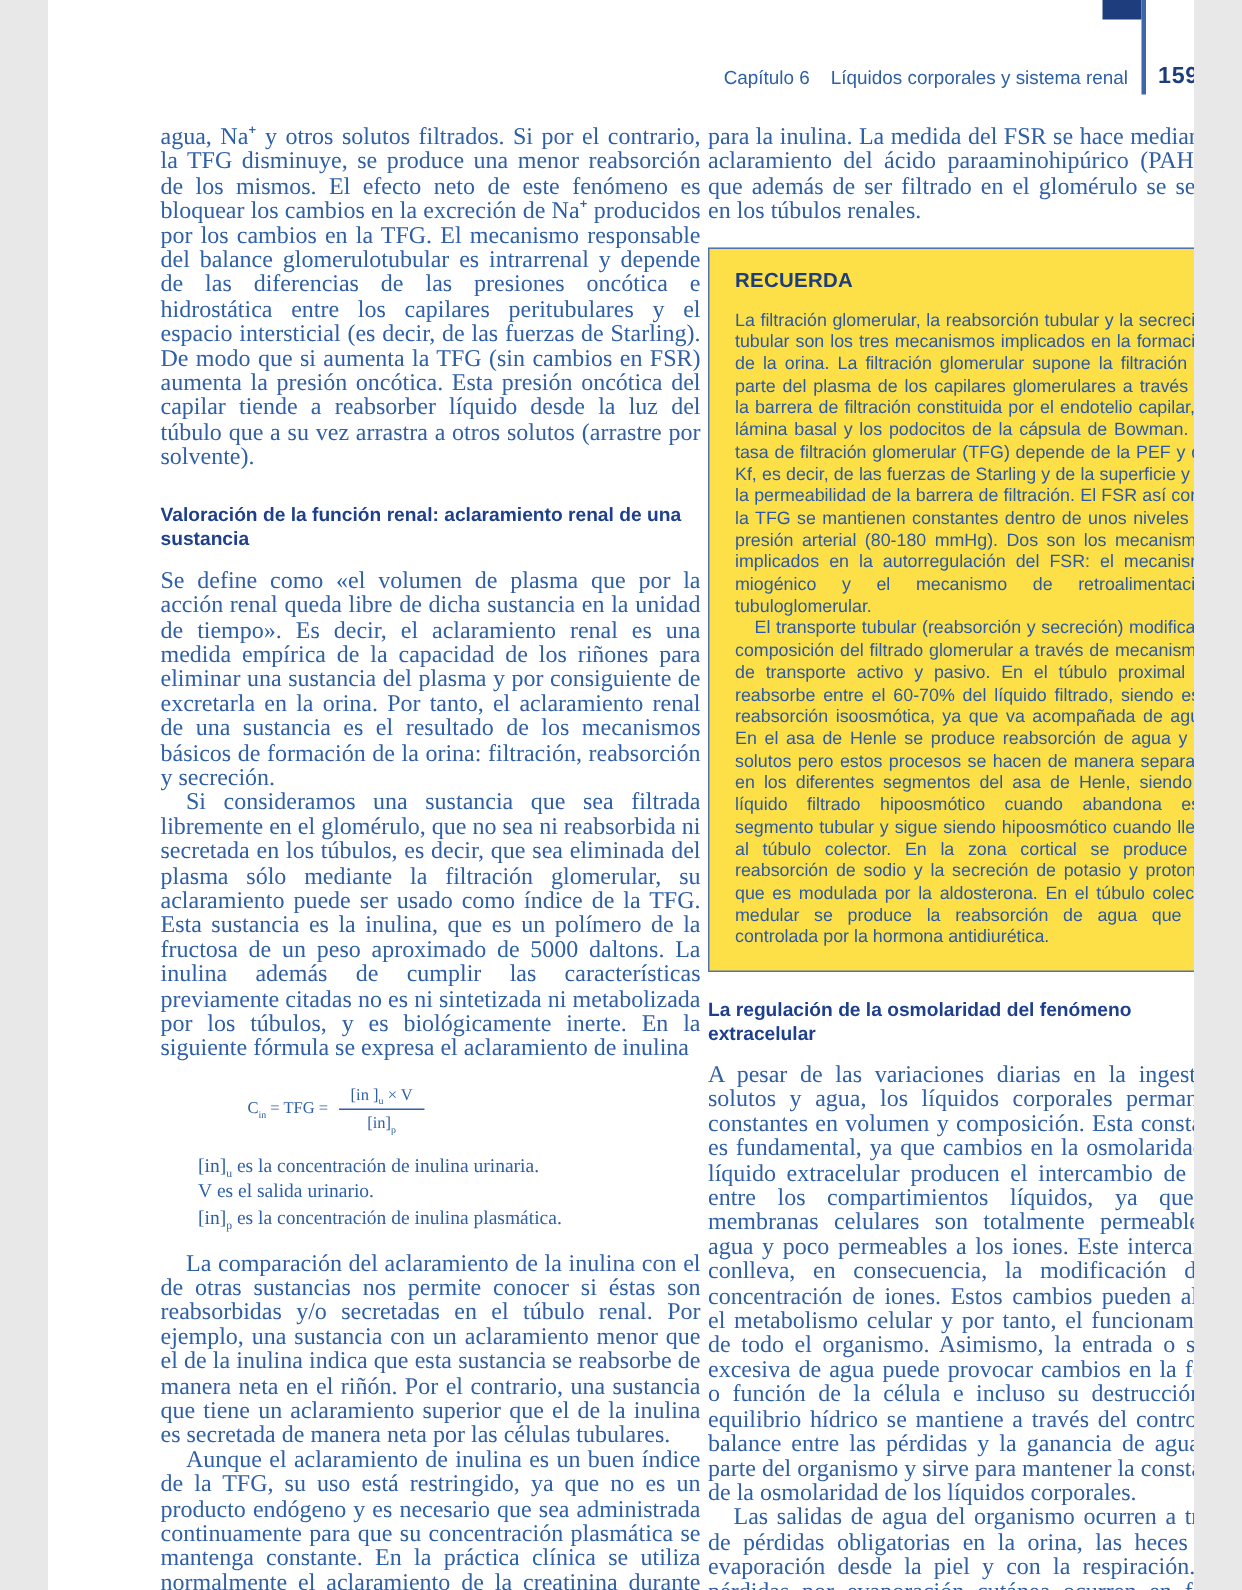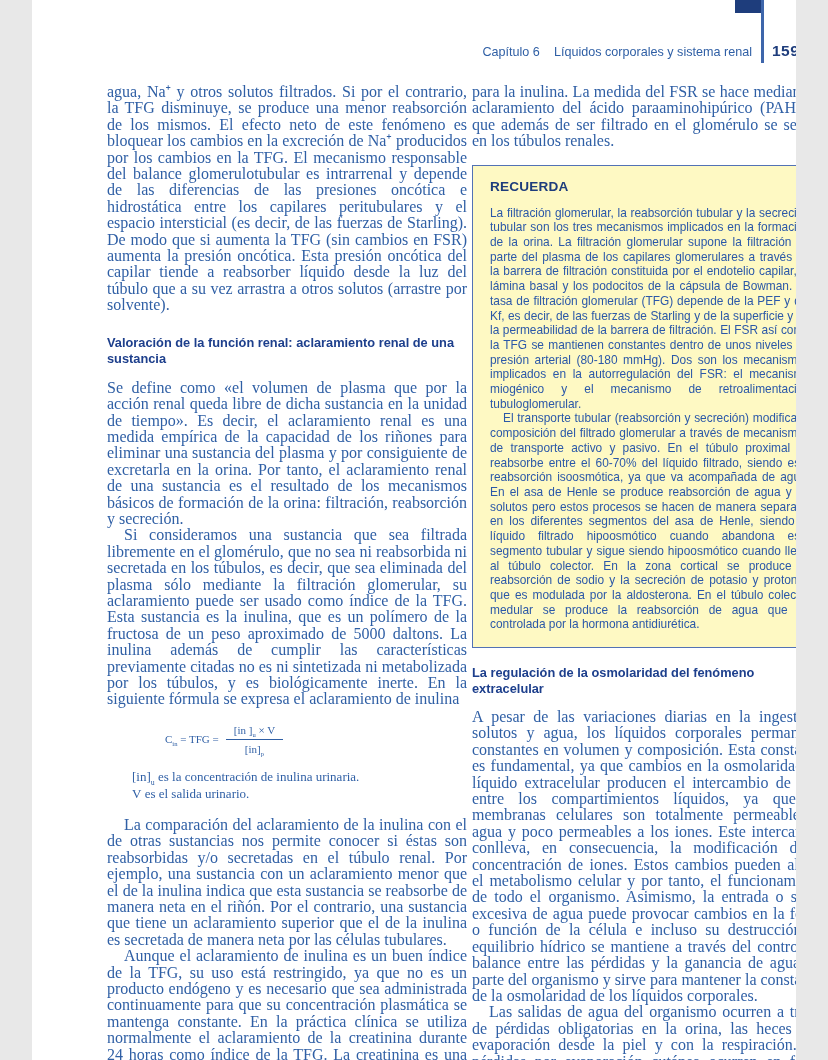--- a/index.html
+++ b/index.html
@@ -44,21 +44,21 @@
   .formula sub, .defs sub { font-size:0.6em; line-height:0; }
   .frac { display:inline-flex; flex-direction:column; text-align:center; margin-left:7px; }
   .frac .num { padding:0 8px 3px; border-bottom:1.2px solid #2f5fa5; }
   .frac .den { padding-top:3px; }
   .defs {
     margin:6px 0 14px 25px; font-size:13px; line-height:17.6px; color:#2f5fa5;
   }
   
   .recuerda {
     margin-top:15px; box-sizing:border-box; width:356px;
-    background:#fef9c3; border:1.6px solid #5272b5;
+    background:#fde047; border:1.6px solid #5272b5;
     padding:13px 17px 15px 17px;
     font-family:"Liberation Sans", sans-serif; color:#2b58a8;
   }
   .recuerda h4 {
     margin:0 0 12px 0; font-size:13.6px; font-weight:bold;
     color:#1e3d7c; letter-spacing:0.2px;
   }
   .recuerda p { margin:0; font-size:11.9px; line-height:14.7px; text-align:justify; }
   .recuerda p.indent { text-indent:13px; }
   
@@ -102,20 +102,21 @@
       <span><span>C</span><sub>in</sub><span> = TFG = </span></span>
       <span class="frac">
         <span class="num"><span>[in ]</span><sub>u</sub><span> × V</span></span>
         <span class="den"><span>[in]</span><sub>p</sub></span>
       </span>
     </div>
 
     <div class="defs">
       <div><span>[in]</span><sub>u</sub><span> es la concentración de inulina urinaria.</span></div>
       <div><span>V</span><sub></sub><span> es el salida urinario.</span></div>
+      <div><span>[in]</span><sub>p</sub><span> es la concentración de inulina plasmática.</span></div>
     </div>
 
     <p class="body indent">La comparación del aclaramiento de la inulina con el de otras sustancias nos permite conocer si éstas son reabsorbidas y/o secretadas en el túbulo renal. Por ejemplo, una sustancia con un aclaramiento menor que el de la inulina indica que esta sustancia se reabsorbe de manera neta en el riñón. Por el contrario, una sustancia que tiene un aclaramiento superior que el de la inulina es secretada de manera neta por las células tubulares.</p>
 
     <p class="body indent">Aunque el aclaramiento de inulina es un buen índice de la TFG, su uso está restringido, ya que no es un producto endógeno y es necesario que sea administrada continuamente para que su concentración plasmática se mantenga constante. En la práctica clínica se utiliza normalmente el aclaramiento de la creatinina durante 24 horas como índice de la TFG. La creatinina es una sustancia endógena procedente del metabolismo muscular que mantiene relativamente constante su concentración plasmática y que cumple algunas de las características indicadas previamente</p>
 
   </div>
 
   <div class="col-right">
 

